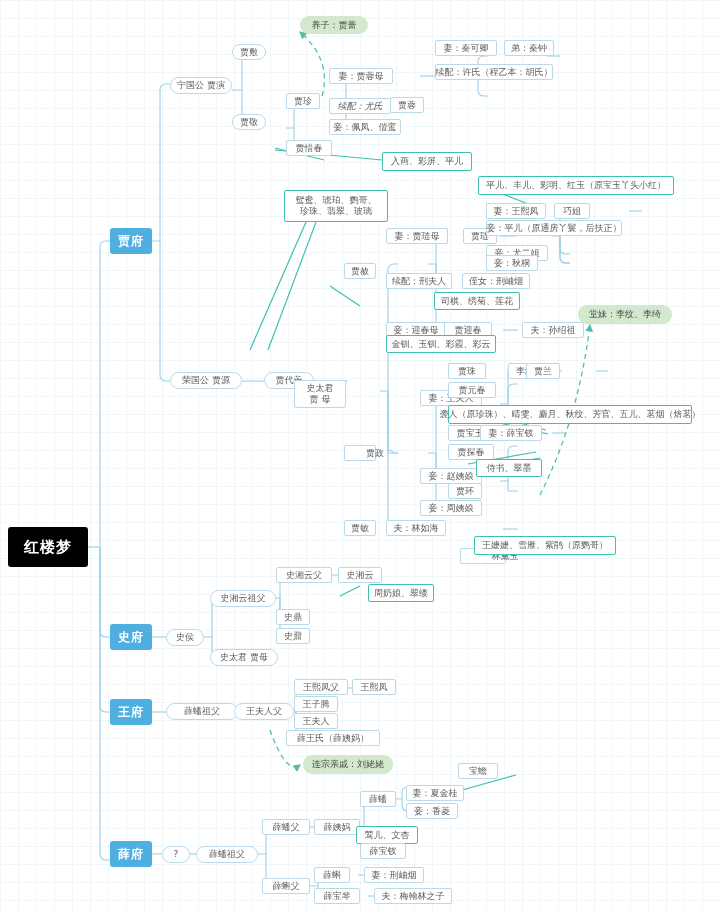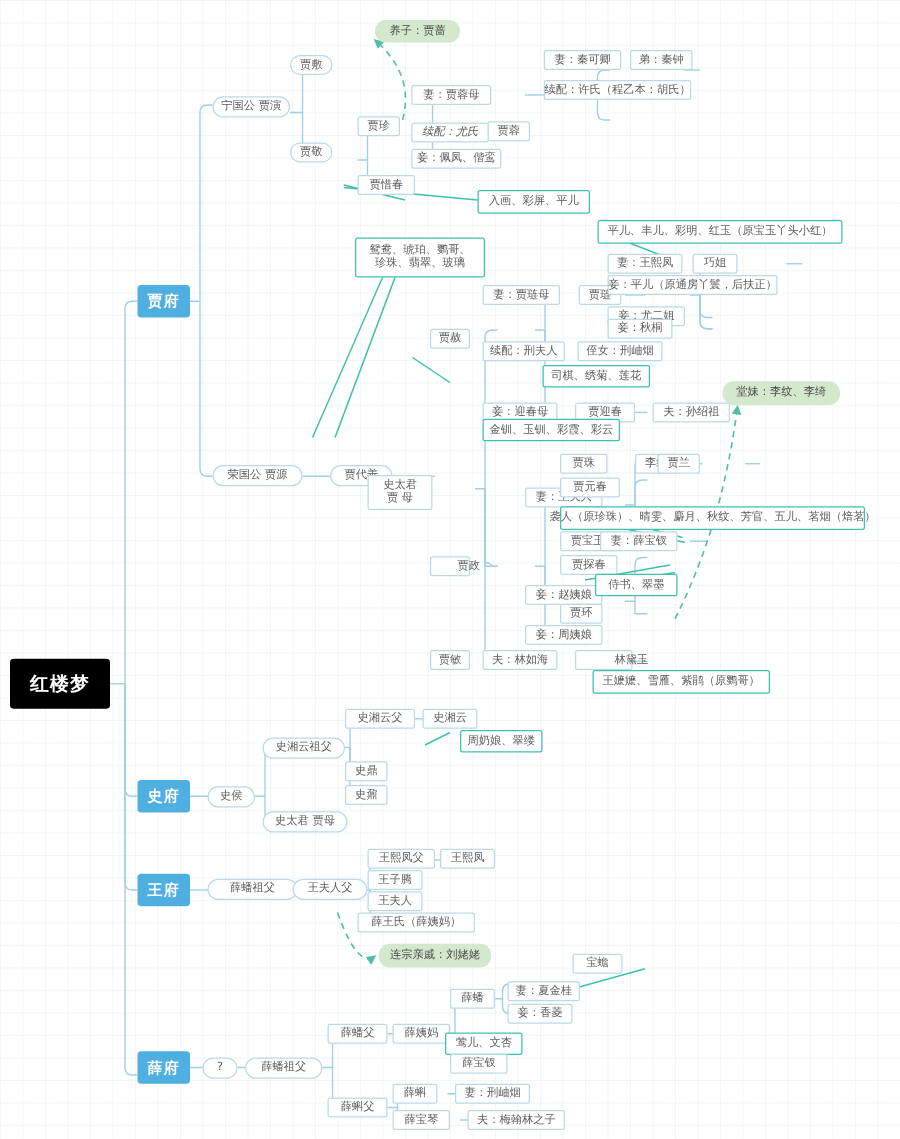--- a/index.html
+++ b/index.html
@@ -245,21 +245,21 @@
 <div class="node n-rect" style="left:486px;top:203px;width:60px;height:16px;">妻：王熙凤</div>
 <div class="node n-rect" style="left:554px;top:203px;width:36px;height:16px;">巧姐</div>
 <div class="node n-note" style="left:478px;top:176px;width:196px;height:19px;">平儿、丰儿、彩明、红玉（原宝玉丫头小红）</div>
 <div class="node n-rect" style="left:486px;top:220px;width:136px;height:16px;">妾：平儿（原通房丫鬟，后扶正）</div>
 <div class="node n-rect" style="left:486px;top:245px;width:62px;height:16px;">妾：尤二姐</div>
 <div class="node n-rect" style="left:486px;top:255px;width:52px;height:16px;">妾：秋桐</div>
 <div class="node n-rect" style="left:386px;top:273px;width:66px;height:16px;">续配：刑夫人</div>
 <div class="node n-rect" style="left:462px;top:273px;width:68px;height:16px;">侄女：刑岫烟</div>
 <div class="node n-note" style="left:434px;top:292px;width:86px;height:18px;">司棋、绣菊、莲花</div>
 <div class="node n-rect" style="left:386px;top:322px;width:60px;height:16px;">妾：迎春母</div>
-<div class="node n-rect" style="left:460px;top:322px;width:48px;height:16px;">贾迎春</div>
+<div class="node n-rect" style="left:444px;top:322px;width:48px;height:16px;">贾迎春</div>
 <div class="node n-rect" style="left:522px;top:322px;width:62px;height:16px;">夫：孙绍祖</div>
 <div class="node n-note" style="left:386px;top:335px;width:110px;height:18px;">金钏、玉钏、彩霞、彩云</div>
 
 <div class="node n-green" style="left:578px;top:305px;width:94px;height:19px;">堂妹：李纹、李绮</div>
 
 <div class="node n-rect" style="left:344px;top:445px;width:32px;height:16px;padding-left:30px;">贾政</div>
 <div class="node n-rect" style="left:420px;top:390px;width:62px;height:16px;">妻：王夫人</div>
 <div class="node n-rect" style="left:448px;top:363px;width:38px;height:16px;">贾珠</div>
 <div class="node n-rect" style="left:508px;top:363px;width:34px;height:16px;">李纨</div>
 <div class="node n-rect" style="left:526px;top:363px;width:34px;height:16px;">贾兰</div>
@@ -269,21 +269,21 @@
 <div class="node n-rect" style="left:480px;top:425px;width:62px;height:16px;">妻：薛宝钗</div>
 
 <div class="node n-rect" style="left:420px;top:468px;width:62px;height:16px;">妾：赵姨娘</div>
 <div class="node n-rect" style="left:448px;top:444px;width:46px;height:16px;">贾探春</div>
 <div class="node n-note" style="left:476px;top:459px;width:66px;height:18px;">侍书、翠墨</div>
 <div class="node n-rect" style="left:448px;top:483px;width:34px;height:16px;">贾环</div>
 <div class="node n-rect" style="left:420px;top:500px;width:62px;height:16px;">妾：周姨娘</div>
 
 <div class="node n-rect" style="left:344px;top:520px;width:32px;height:16px;">贾敏</div>
 <div class="node n-rect" style="left:386px;top:520px;width:60px;height:16px;">夫：林如海</div>
-<div class="node n-rect" style="left:460px;top:520px;width:44px;height:16px;padding-left:44px;">林黛玉</div>
+<div class="node n-rect" style="left:460px;top:548px;width:44px;height:16px;padding-left:44px;">林黛玉</div>
 <div class="node n-note" style="left:474px;top:536px;width:142px;height:19px;">王嬷嬷、雪雁、紫鹃（原鹦哥）</div>
 
 <div class="node n-pill" style="left:166px;top:629px;width:38px;height:17px;">史侯</div>
 <div class="node n-pill" style="left:210px;top:590px;width:66px;height:17px;">史湘云祖父</div>
 <div class="node n-rect" style="left:276px;top:567px;width:56px;height:16px;">史湘云父</div>
 <div class="node n-rect" style="left:338px;top:567px;width:44px;height:16px;">史湘云</div>
 <div class="node n-note" style="left:368px;top:584px;width:66px;height:18px;">周奶娘、翠缕</div>
 <div class="node n-rect" style="left:276px;top:609px;width:34px;height:16px;">史鼎</div>
 <div class="node n-rect" style="left:276px;top:628px;width:34px;height:16px;">史鼐</div>
 <div class="node n-pill" style="left:210px;top:649px;width:68px;height:17px;">史太君  贾母</div>

